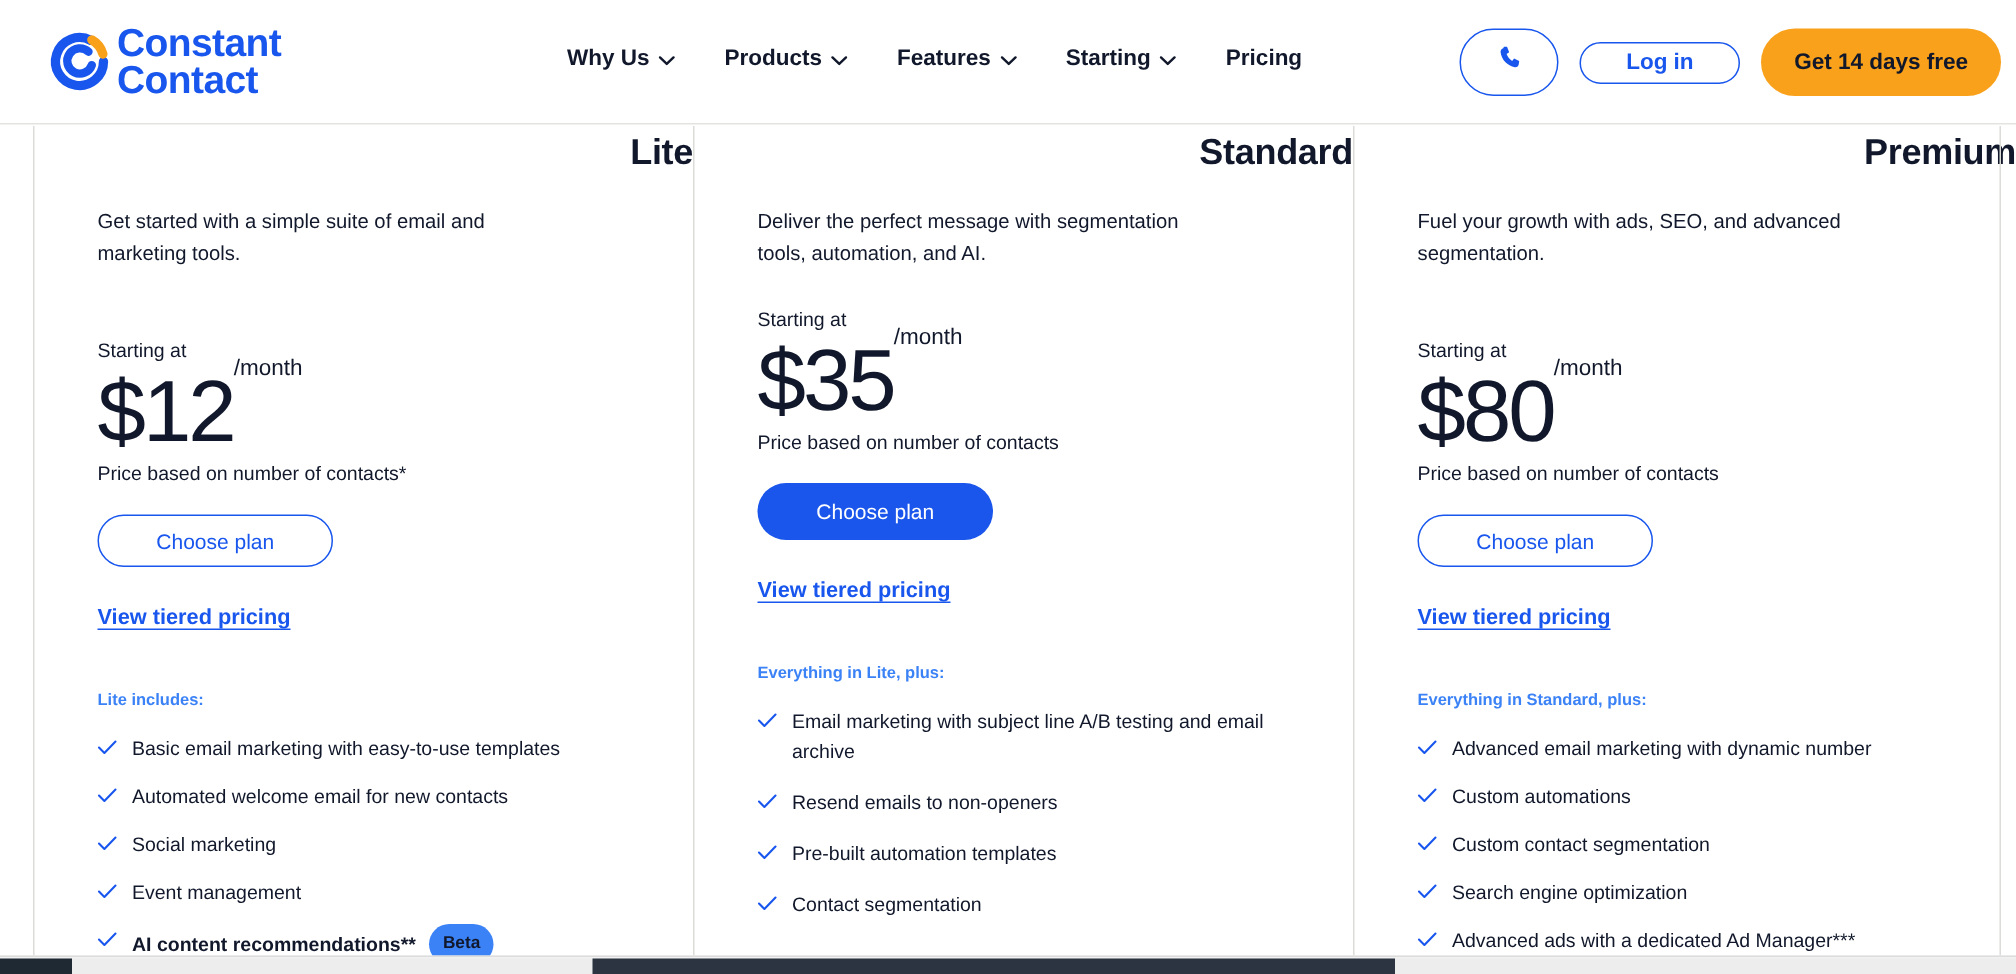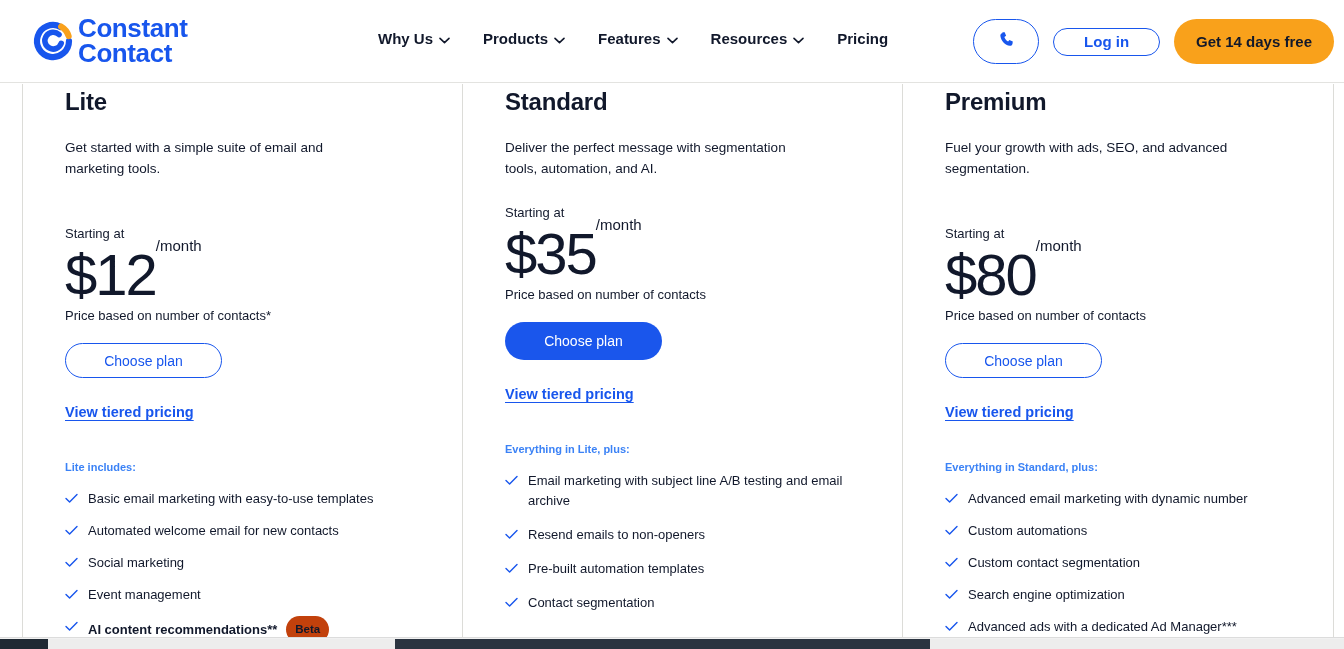--- a/index.html
+++ b/index.html
@@ -83,21 +83,21 @@
     border-left:1px solid #dcdcd8;
     padding:0 0 0 42px;
     flex:0 0 440px;
   }
   .col.c1 { margin-left:22px; }
   .col.c3 { flex:0 0 442px; }
   .col-inner { padding-top:0; }
 
   .plan-name {
     font-size:24px; font-weight:700; letter-spacing:-0.2px;
-    color:#11182b; margin-top:4px;
+    color:#11182b; margin-top:4px;text-align:right;
   }
   .plan-desc {
     font-size:13.5px; line-height:21px; color:#11182b;
     margin-top:21px; max-width:310px;
   }
   .c3 .plan-desc { max-width:360px; }
 
   .starting {
     font-size:13px; color:#11182b;
   }
@@ -151,21 +151,21 @@
     font-size:13px; line-height:20px; color:#11182b;
   }
   .c2 .feat { margin-bottom:14px; }
   .check { flex:0 0 auto; width:12px; height:12px; margin-top:4px; }
   .check svg { display:block; }
   .feat-text { max-width:300px; }
   .c2 .feat-text { max-width:320px; }
   .feat.bold .feat-text { font-weight:700; }
   .badge {
     display:inline-block; margin-left:9px;
-    background:#c2410c; color:#11182b;
+    background:#3b82f6; color:#11182b;
     font-size:11.5px; font-weight:700;
     padding:3px 9px 4px; border-radius:999px;
     vertical-align:middle; position:relative; top:-1px;
   }
 
   .right-edge {
     position:absolute; top:84px; right:10px;
     width:1px; height:553px; background:#dcdcd8;
   }
 
@@ -225,21 +225,21 @@
     </div>
     <div class="nav-item">
       <span>Features</span>
       <span class="chev">
         <svg width="11" height="7" viewBox="0 0 11 7">
             <path d="M1 1.3 5.5 5.6 10 1.3" fill="none" stroke="#11182b" stroke-width="1.6" stroke-linecap="round" stroke-linejoin="round"></path>
           </svg>
       </span>
     </div>
     <div class="nav-item">
-      <span>Resources</span>
+      <span>Starting</span>
       <span class="chev">
         <svg width="11" height="7" viewBox="0 0 11 7">
             <path d="M1 1.3 5.5 5.6 10 1.3" fill="none" stroke="#11182b" stroke-width="1.6" stroke-linecap="round" stroke-linejoin="round"></path>
           </svg>
       </span>
     </div>
     <div class="nav-item">
       <span>Pricing</span>
     </div>
   </nav>

